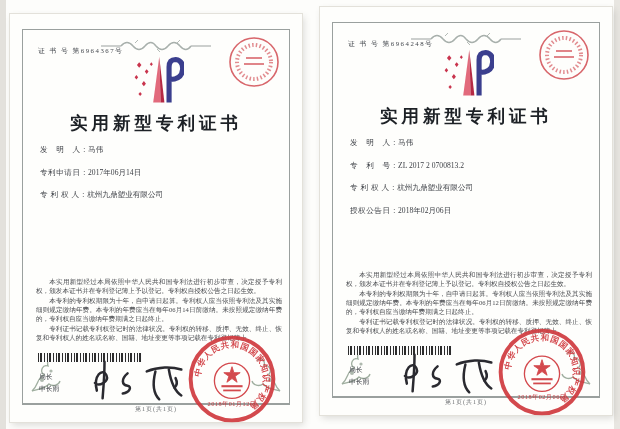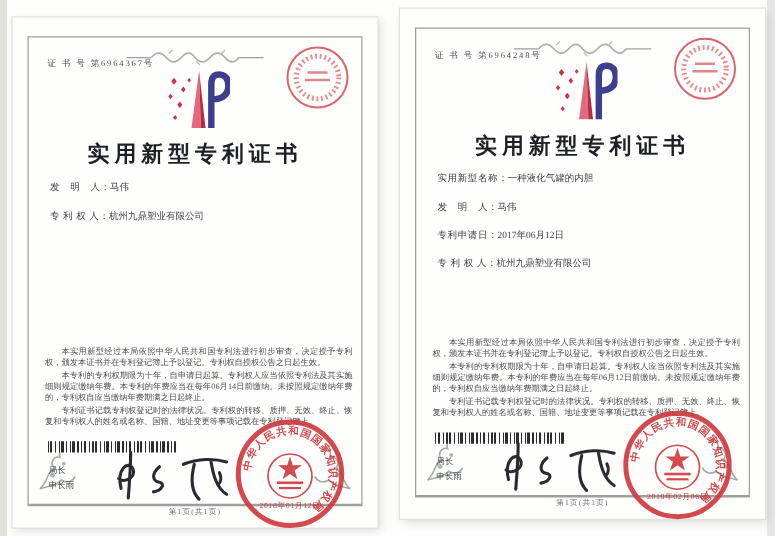--- a/index.html
+++ b/index.html
@@ -112,20 +112,21 @@
         <path transform="translate(17,34)" d="M0,-2.8 L2.2,0 L0,2.8 L-2.2,0 Z"></path>
         <path transform="translate(25,13)" d="M0,-2 L1.6,0 L0,2 L-1.6,0 Z"></path>
         <path transform="translate(13,45)" d="M0,-2.2 L1.8,0 L0,2.2 L-1.8,0 Z"></path>
       </g>
     </svg>
 
     <div class="title">实用新型专利证书</div>
 
     <div class="fields">
       <div class="field-row"><span class="lab">发　明　人</span><span>：</span><span>马伟</span></div>
+      <div class="field-row"><span class="lab">专利申请日</span><span>：</span><span>2017年06月14日</span></div>
       <div class="field-row"><span class="lab">专 利 权 人</span><span>：</span><span>杭州九鼎塑业有限公司</span></div>
     </div>
 
     <div class="body-text">
       <p>本实用新型经过本局依照中华人民共和国专利法进行初步审查，决定授予专利权，颁发本证书并在专利登记簿上予以登记。专利权自授权公告之日起生效。</p>
       <p>本专利的专利权期限为十年，自申请日起算。专利权人应当依照专利法及其实施细则规定缴纳年费。本专利的年费应当在每年06月14日前缴纳。未按照规定缴纳年费的，专利权自应当缴纳年费期满之日起终止。</p>
       <p>专利证书记载专利权登记时的法律状况。专利权的转移、质押、无效、终止、恢复和专利权人的姓名或名称、国籍、地址变更等事项记载在专利登记簿上。</p>
     </div>
 
     <div class="barcode"></div>
@@ -213,24 +214,24 @@
         <path transform="translate(9,27)" d="M0,-2.4 L1.9,0 L0,2.4 L-1.9,0 Z"></path>
         <path transform="translate(17,34)" d="M0,-2.8 L2.2,0 L0,2.8 L-2.2,0 Z"></path>
         <path transform="translate(25,13)" d="M0,-2 L1.6,0 L0,2 L-1.6,0 Z"></path>
         <path transform="translate(13,45)" d="M0,-2.2 L1.8,0 L0,2.2 L-1.8,0 Z"></path>
       </g>
     </svg>
 
     <div class="title">实用新型专利证书</div>
 
     <div class="fields">
-      <div class="field-row"><span class="lab">实用新型名称</span><span>：</span><span>一种液化气罐的内胆</span></div>
       <div class="field-row"><span class="lab">发　明　人</span><span>：</span><span>马伟</span></div>
-      <div class="field-row"><span class="lab">专利申请日</span><span>：</span><span>2017年06月12日</span></div>
+      <div class="field-row"><span class="lab">专　利　号</span><span>：</span><span>ZL 2017 2 0700813.2</span></div>
       <div class="field-row"><span class="lab">专 利 权 人</span><span>：</span><span>杭州九鼎塑业有限公司</span></div>
+      <div class="field-row"><span class="lab">授权公告日</span><span>：</span><span>2018年02月06日</span></div>
     </div>
 
     <div class="body-text">
       <p>本实用新型经过本局依照中华人民共和国专利法进行初步审查，决定授予专利权，颁发本证书并在专利登记簿上予以登记。专利权自授权公告之日起生效。</p>
       <p>本专利的专利权期限为十年，自申请日起算。专利权人应当依照专利法及其实施细则规定缴纳年费。本专利的年费应当在每年06月12日前缴纳。未按照规定缴纳年费的，专利权自应当缴纳年费期满之日起终止。</p>
       <p>专利证书记载专利权登记时的法律状况。专利权的转移、质押、无效、终止、恢复和专利权人的姓名或名称、国籍、地址变更等事项记载在专利登记簿上。</p>
     </div>
 
     <div class="barcode"></div>
 

